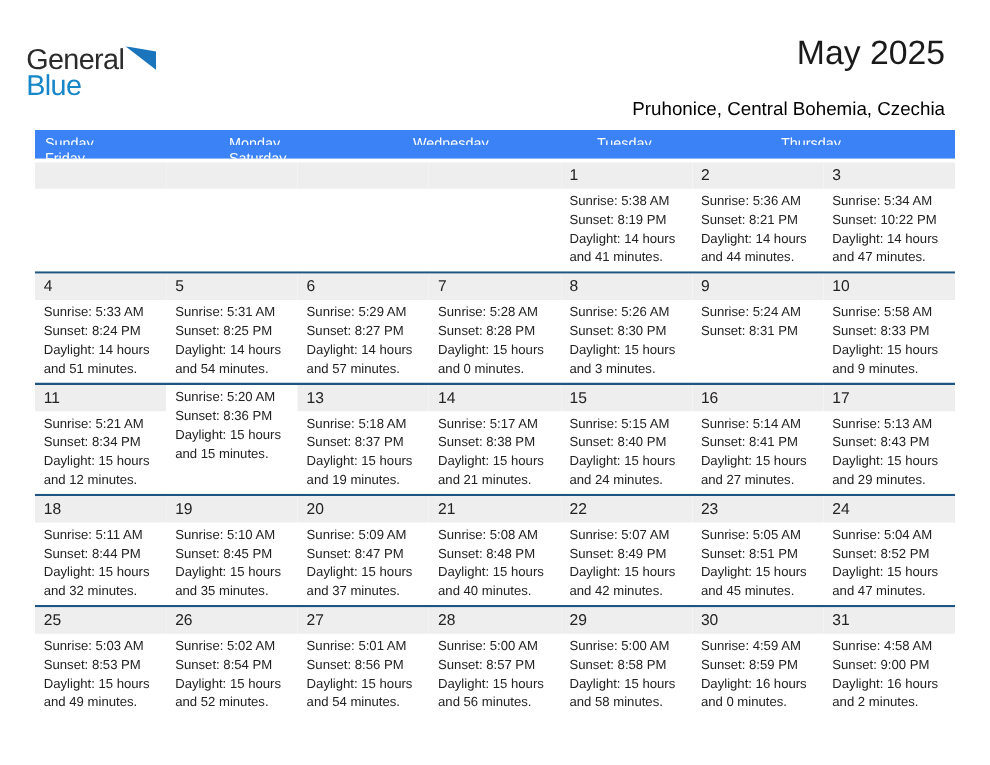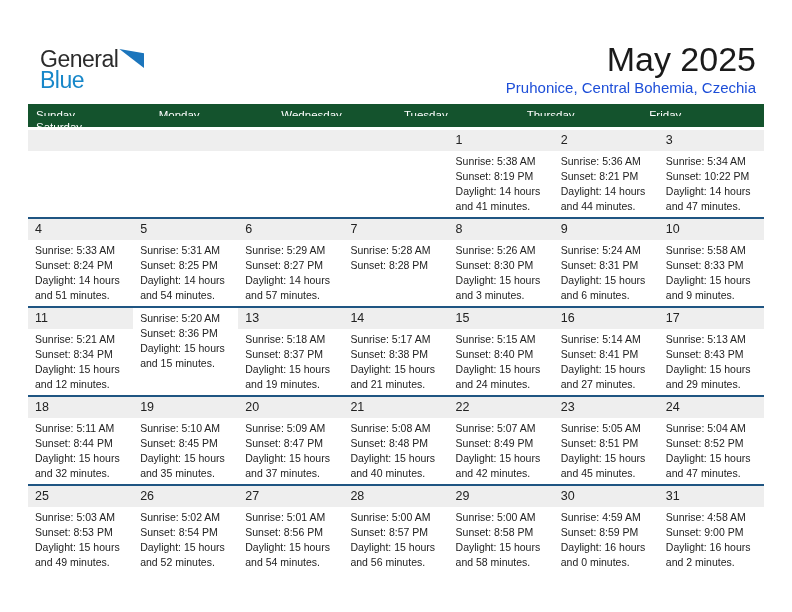--- a/index.html
+++ b/index.html
@@ -7,39 +7,39 @@
   .page {
     position: relative;
     width: 792px;
     height: 612px;
     background: #ffffff;
     font-family: "Liberation Sans", sans-serif;
     overflow: hidden;
   }
 
   
-  .logo { position: absolute; left: 40px; top: 36px; width: 104px; margin-top: 12px; }
+  .logo { position: absolute; left: 21px; top: 36px; width: 104px; }
   .logo-line1 { display: flex; align-items: flex-start; }
   .logo-general { font-size: 23px; color: #2b2b2b; letter-spacing: -0.5px; line-height: 22px; }
   .logo-triangle {
     width: 27px; height: 19px; margin-left: 1px; margin-top: 1px;
     background: #1b75bc;
     clip-path: polygon(0 0, 100% 100%, 100% 22%);
   }
   .logo-blue { font-size: 23px; color: #1787c9; letter-spacing: -0.5px; line-height: 20px; text-align: left; padding-right: 4px; }
 
   
-  .title { position: absolute; top: 40px; right: 36px; font-size: 34px; color: #1a1a1a; }
-  .subtitle { position: absolute; top: 79px; right: 36px; font-size: 15px; color: #1d4ed8; }
+  .title { position: absolute; top: 27px; right: 36px; font-size: 27px; color: #1a1a1a; }
+  .subtitle { position: absolute; top: 79px; right: 36px; font-size: 15px; color: #000000; }
 
   
   .calendar { position: absolute; left: 28px; top: 104px; width: 736px; }
   .weekday-row {
-    display: grid; grid-template-columns: repeat(6, 1fr);
-    background: #14532d; height: 23px;
+    display: grid; grid-template-columns: repeat(5, 1fr);
+    background: #3b82f6; height: 23px;
   }
   .weekday-row > div {
     color: #ffffff; font-size: 11.5px; line-height: 23px; padding-left: 8px;
     white-space: nowrap; overflow: hidden;
   }
   .weeks {}
   .week {
     display: grid; grid-template-columns: repeat(7, 1fr);
     height: 89px; border-top: 2px solid #1f5582;
   }
@@ -143,36 +143,36 @@
               <div>Sunrise: 5:29 AM</div>
               <div>Sunset: 8:27 PM</div>
               <div>Daylight: 14 hours and 57 minutes.</div>
             </div>
           </div>
           <div class="cell">
             <div class="band"><span>7</span></div>
             <div class="body">
               <div>Sunrise: 5:28 AM</div>
               <div>Sunset: 8:28 PM</div>
+              <div>Daylight: 15 hours and 0 minutes.</div>
             </div>
           </div>
           <div class="cell">
             <div class="band"><span>8</span></div>
             <div class="body">
               <div>Sunrise: 5:26 AM</div>
               <div>Sunset: 8:30 PM</div>
               <div>Daylight: 15 hours and 3 minutes.</div>
             </div>
           </div>
           <div class="cell">
             <div class="band"><span>9</span></div>
             <div class="body">
               <div>Sunrise: 5:24 AM</div>
               <div>Sunset: 8:31 PM</div>
-              <div>Daylight: 15 hours and 6 minutes.</div>
             </div>
           </div>
           <div class="cell">
             <div class="band"><span>10</span></div>
             <div class="body">
               <div>Sunrise: 5:58 AM</div>
               <div>Sunset: 8:33 PM</div>
               <div>Daylight: 15 hours and 9 minutes.</div>
             </div>
           </div>

